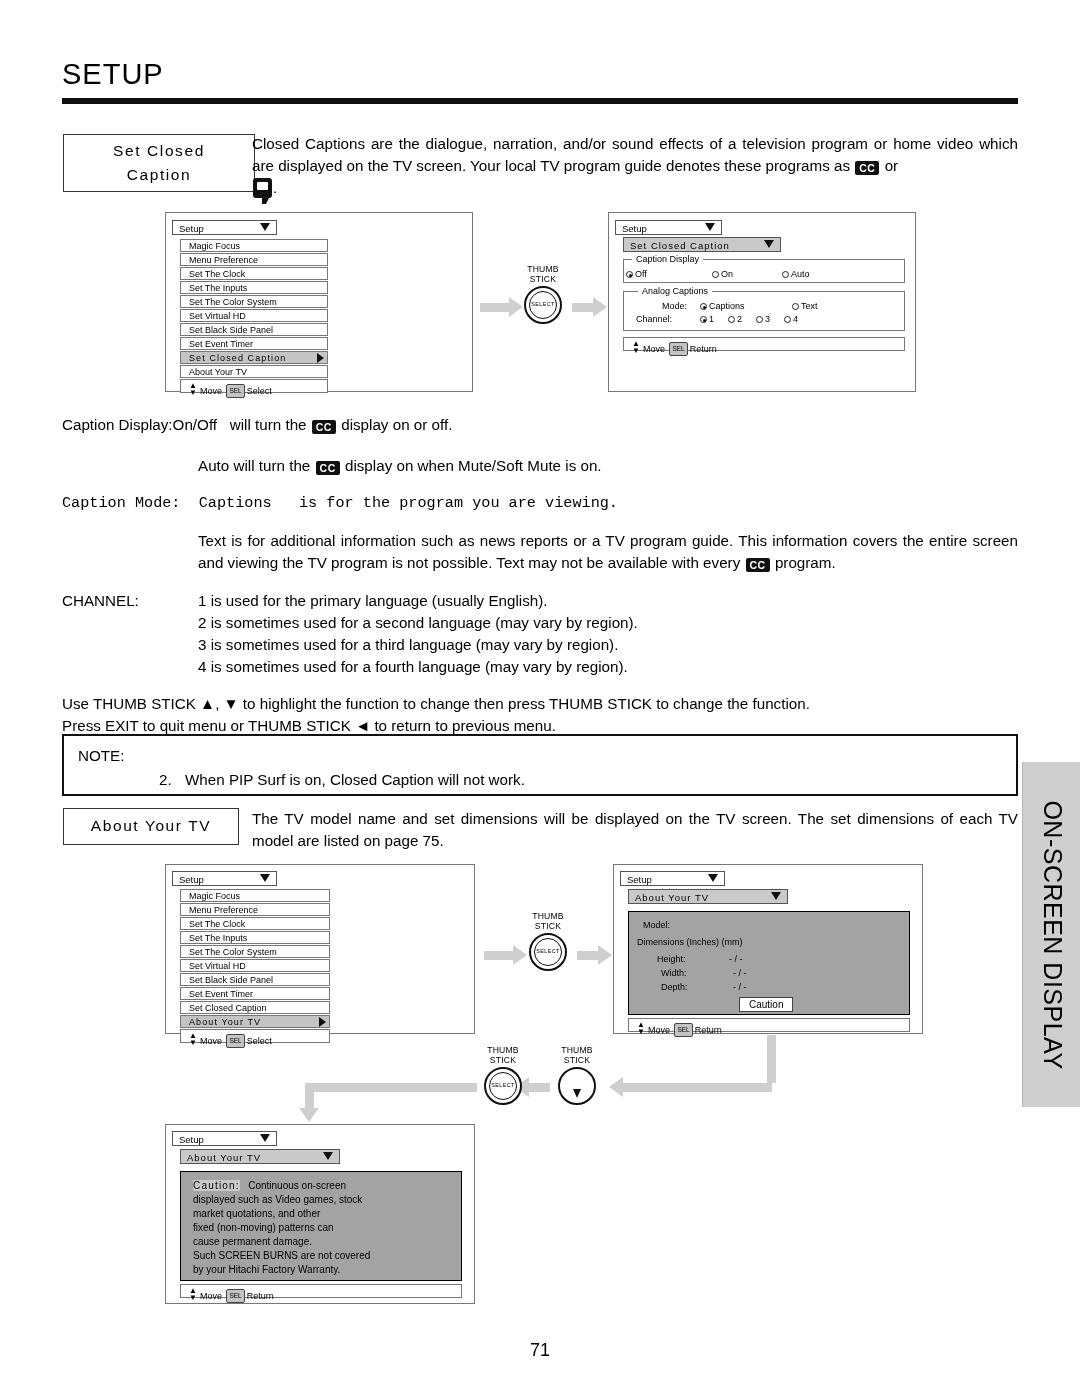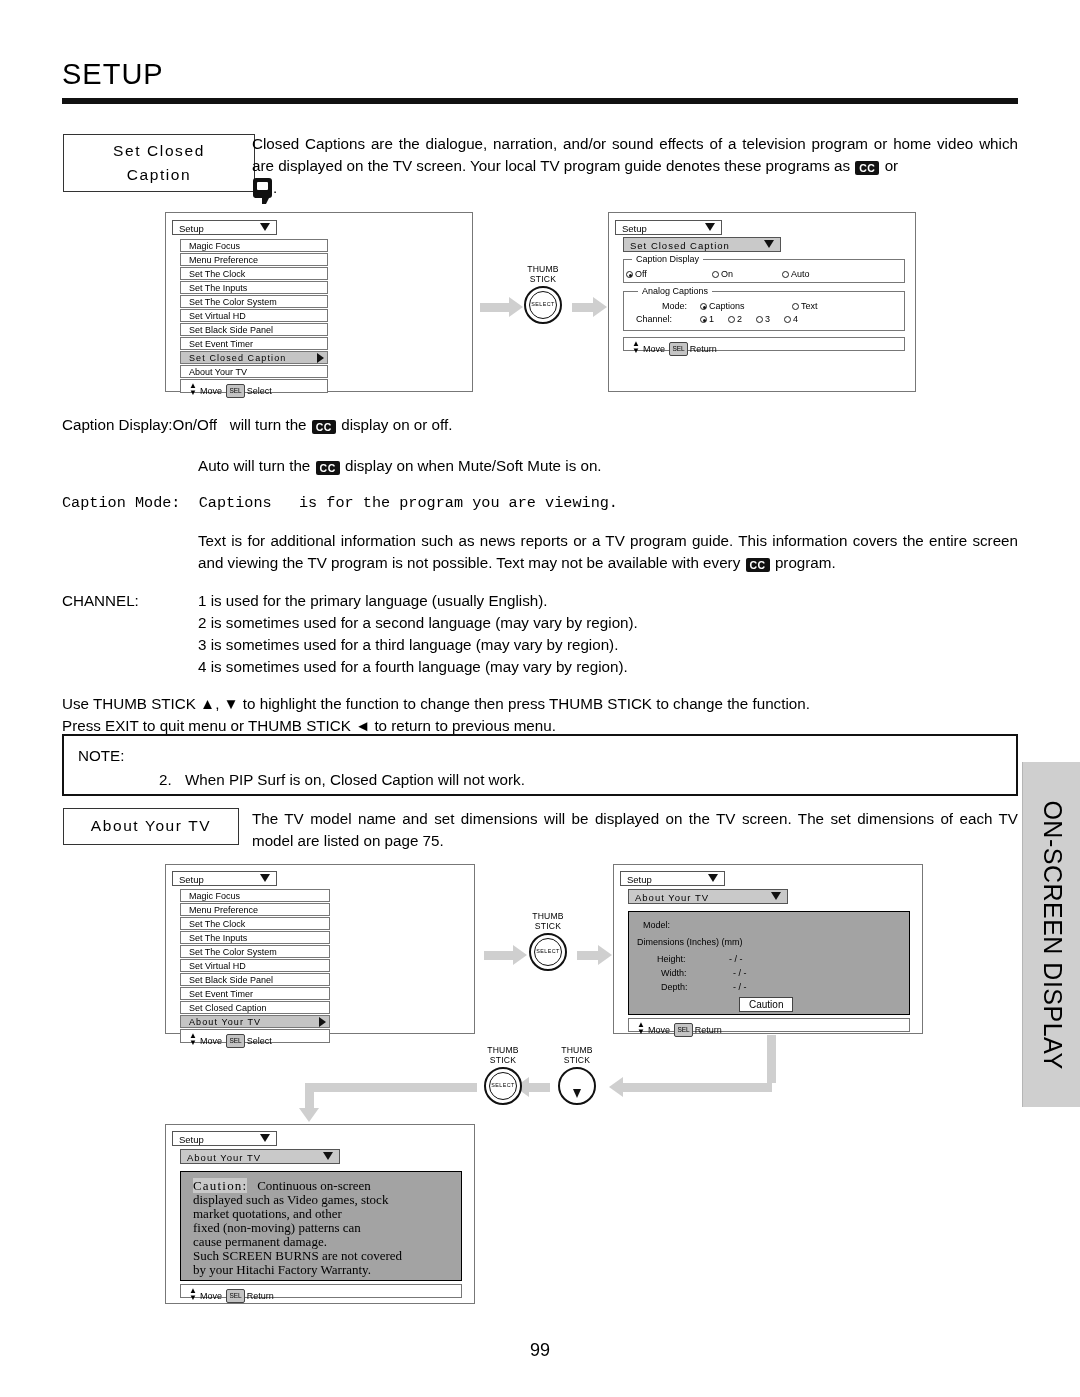--- a/index.html
+++ b/index.html
@@ -204,21 +204,21 @@
   .osd-panel {
     position:absolute;
     border:1px solid #000000; background:#a3a3a3;
   }
   .caution-btn {
     position:absolute;
     border:1px solid #444; background:#fff;
     font-size:10px; padding:1px 9px;
     line-height:11px;
   }
-  .caution-line { position:absolute; font-size:13px; line-height:11.6px;font-family:Liberation Serif, serif; }
+  .caution-line { position:absolute; font-size:10px; line-height:11.6px; }
   .caution-line .kw { background:#c9c9c9; letter-spacing:1.2px; }
 
   
   .thumb {
     position:absolute; width:54px; text-align:center;
   }
   .thumb .tl {
     font-size:8.6px; line-height:9.5px; letter-spacing:0.2px;
   }
   .thumb .ring {
@@ -528,13 +528,13 @@
     <div class="caution-line" style="left:12px; top:64px;">cause permanent damage.</div>
     <div class="caution-line" style="left:12px; top:78px;">Such  SCREEN BURNS  are not covered</div>
     <div class="caution-line" style="left:12px; top:92px;">by your Hitachi Factory Warranty.</div>
   </div>
   <div class="osd-bar" style="left:14px; top:159px; width:282px;">
     <span class="updown">▲<br>▼</span><span>Move</span>
     <span class="selkey">SEL</span><span>Return</span>
   </div>
 </div>
 
-<div id="page-number">99</div>
+<div id="page-number">71</div>
 
 </body></html>

